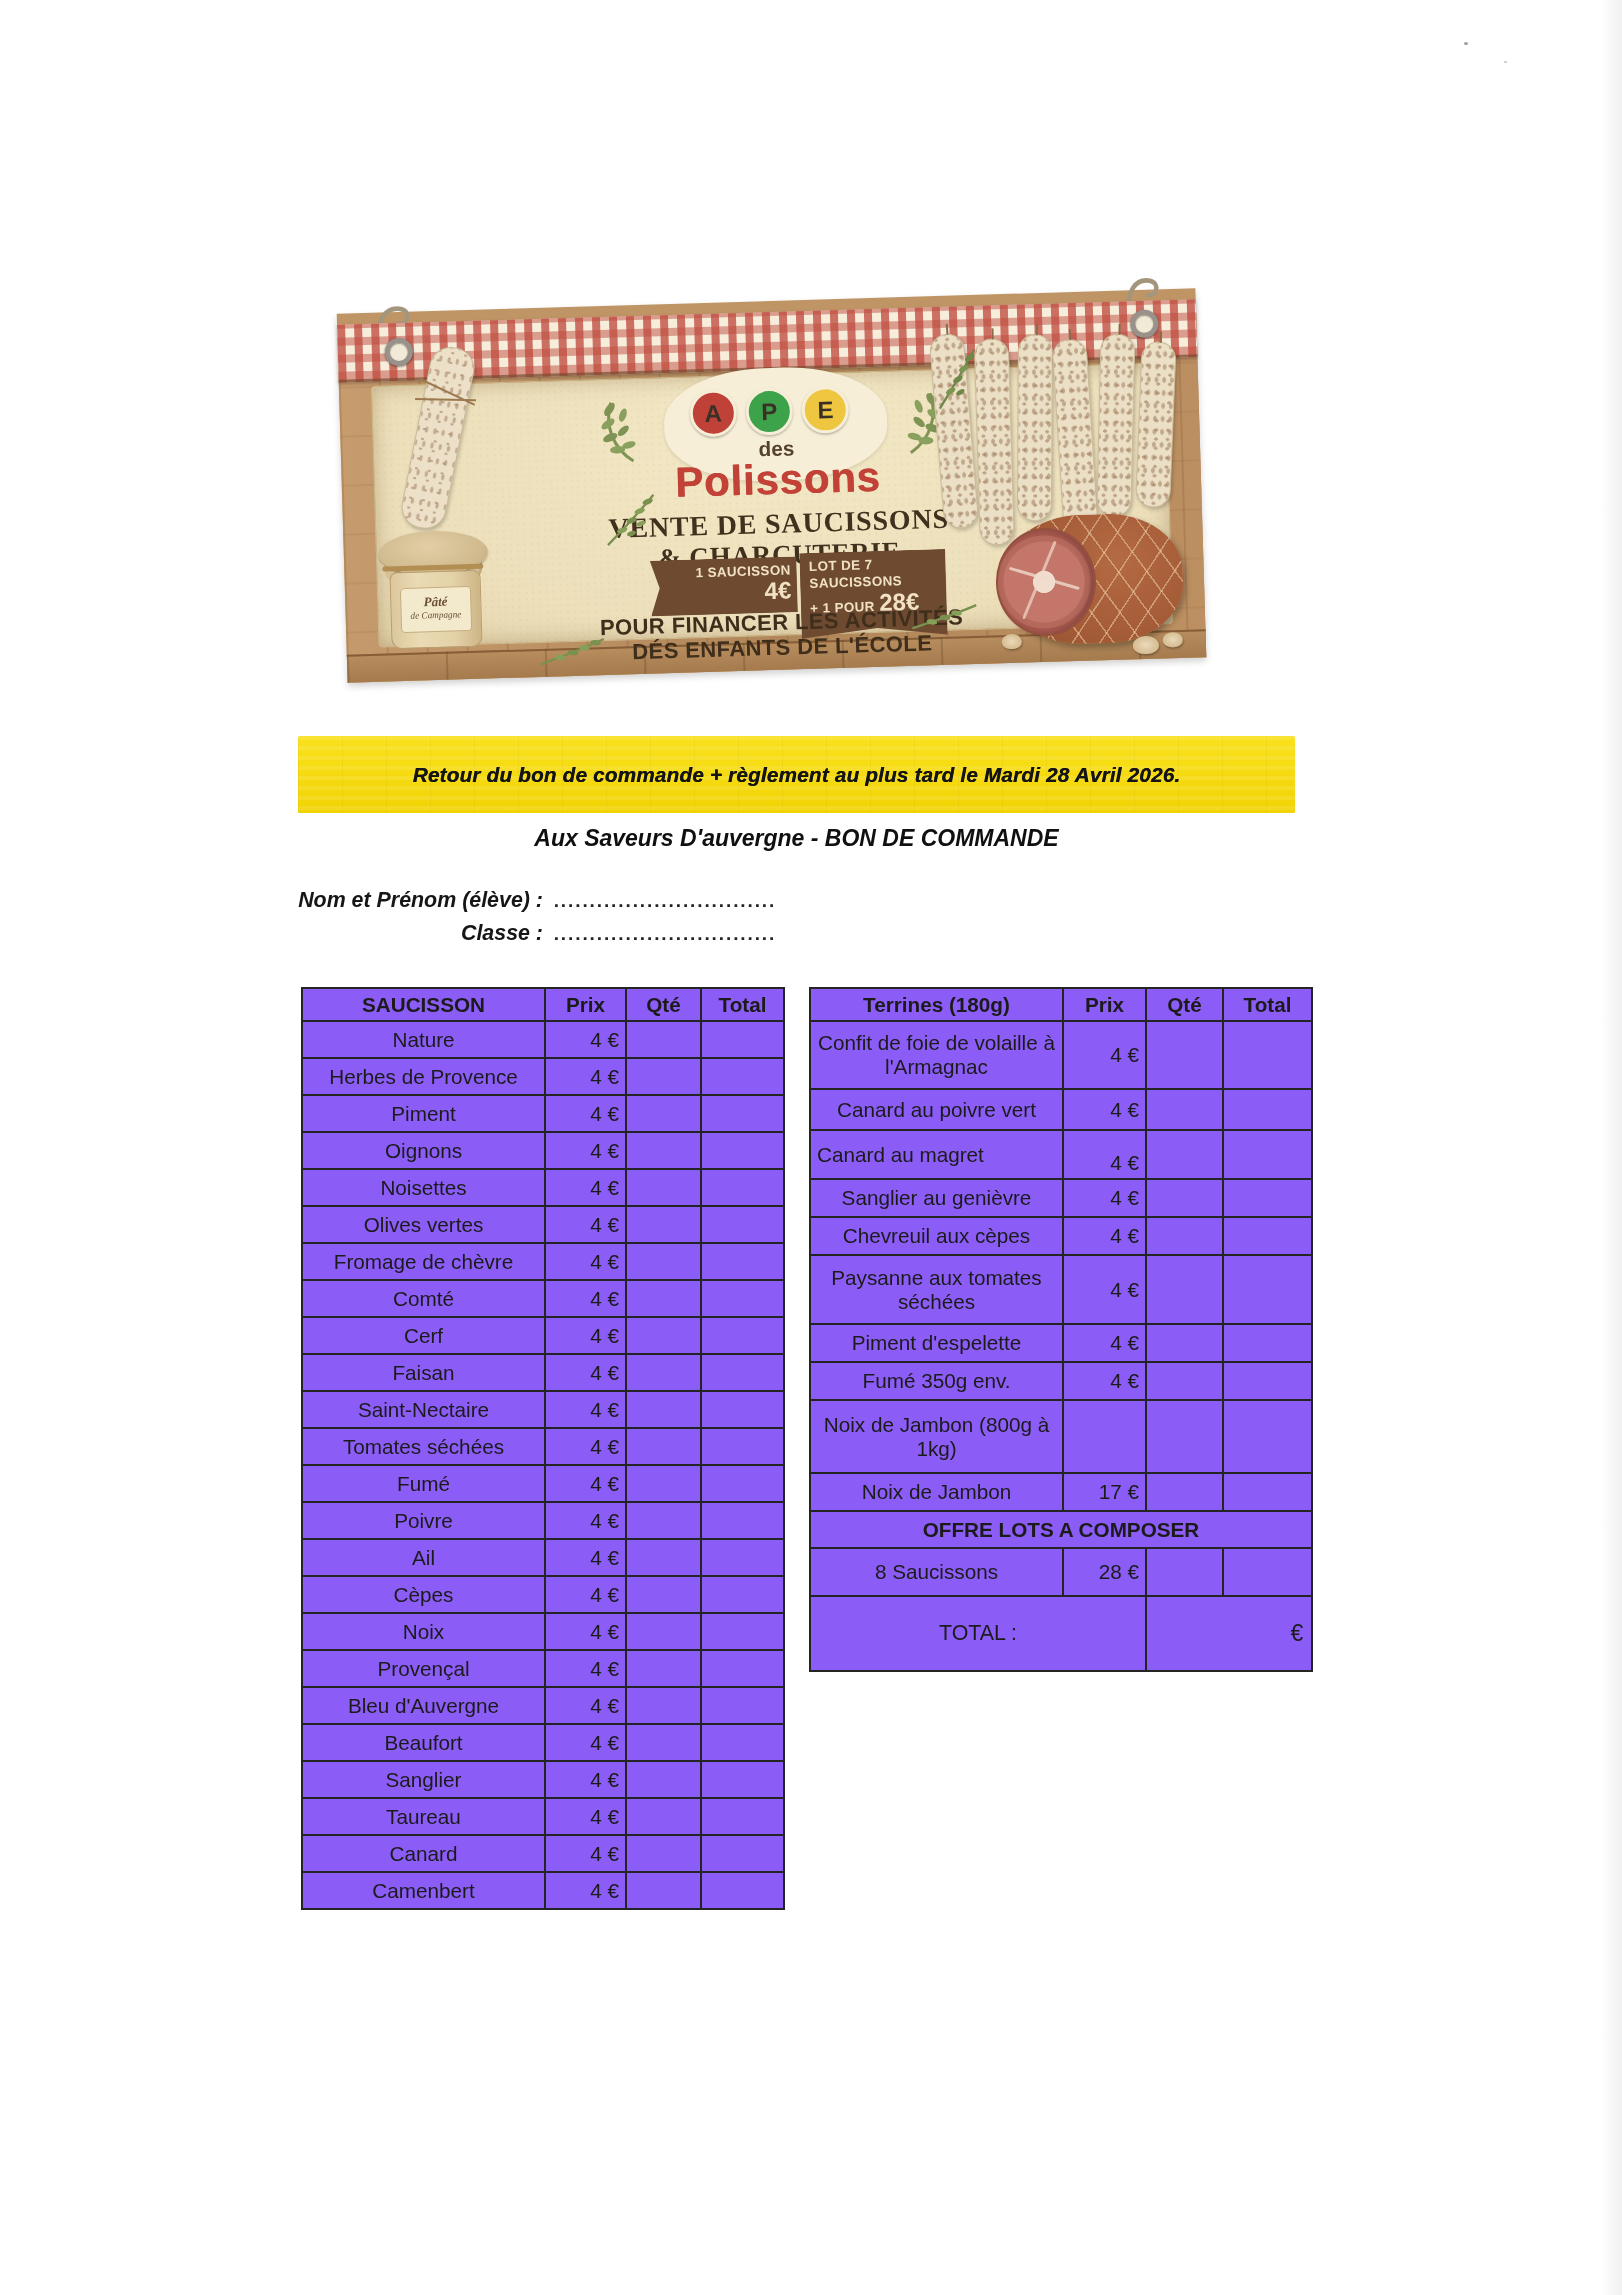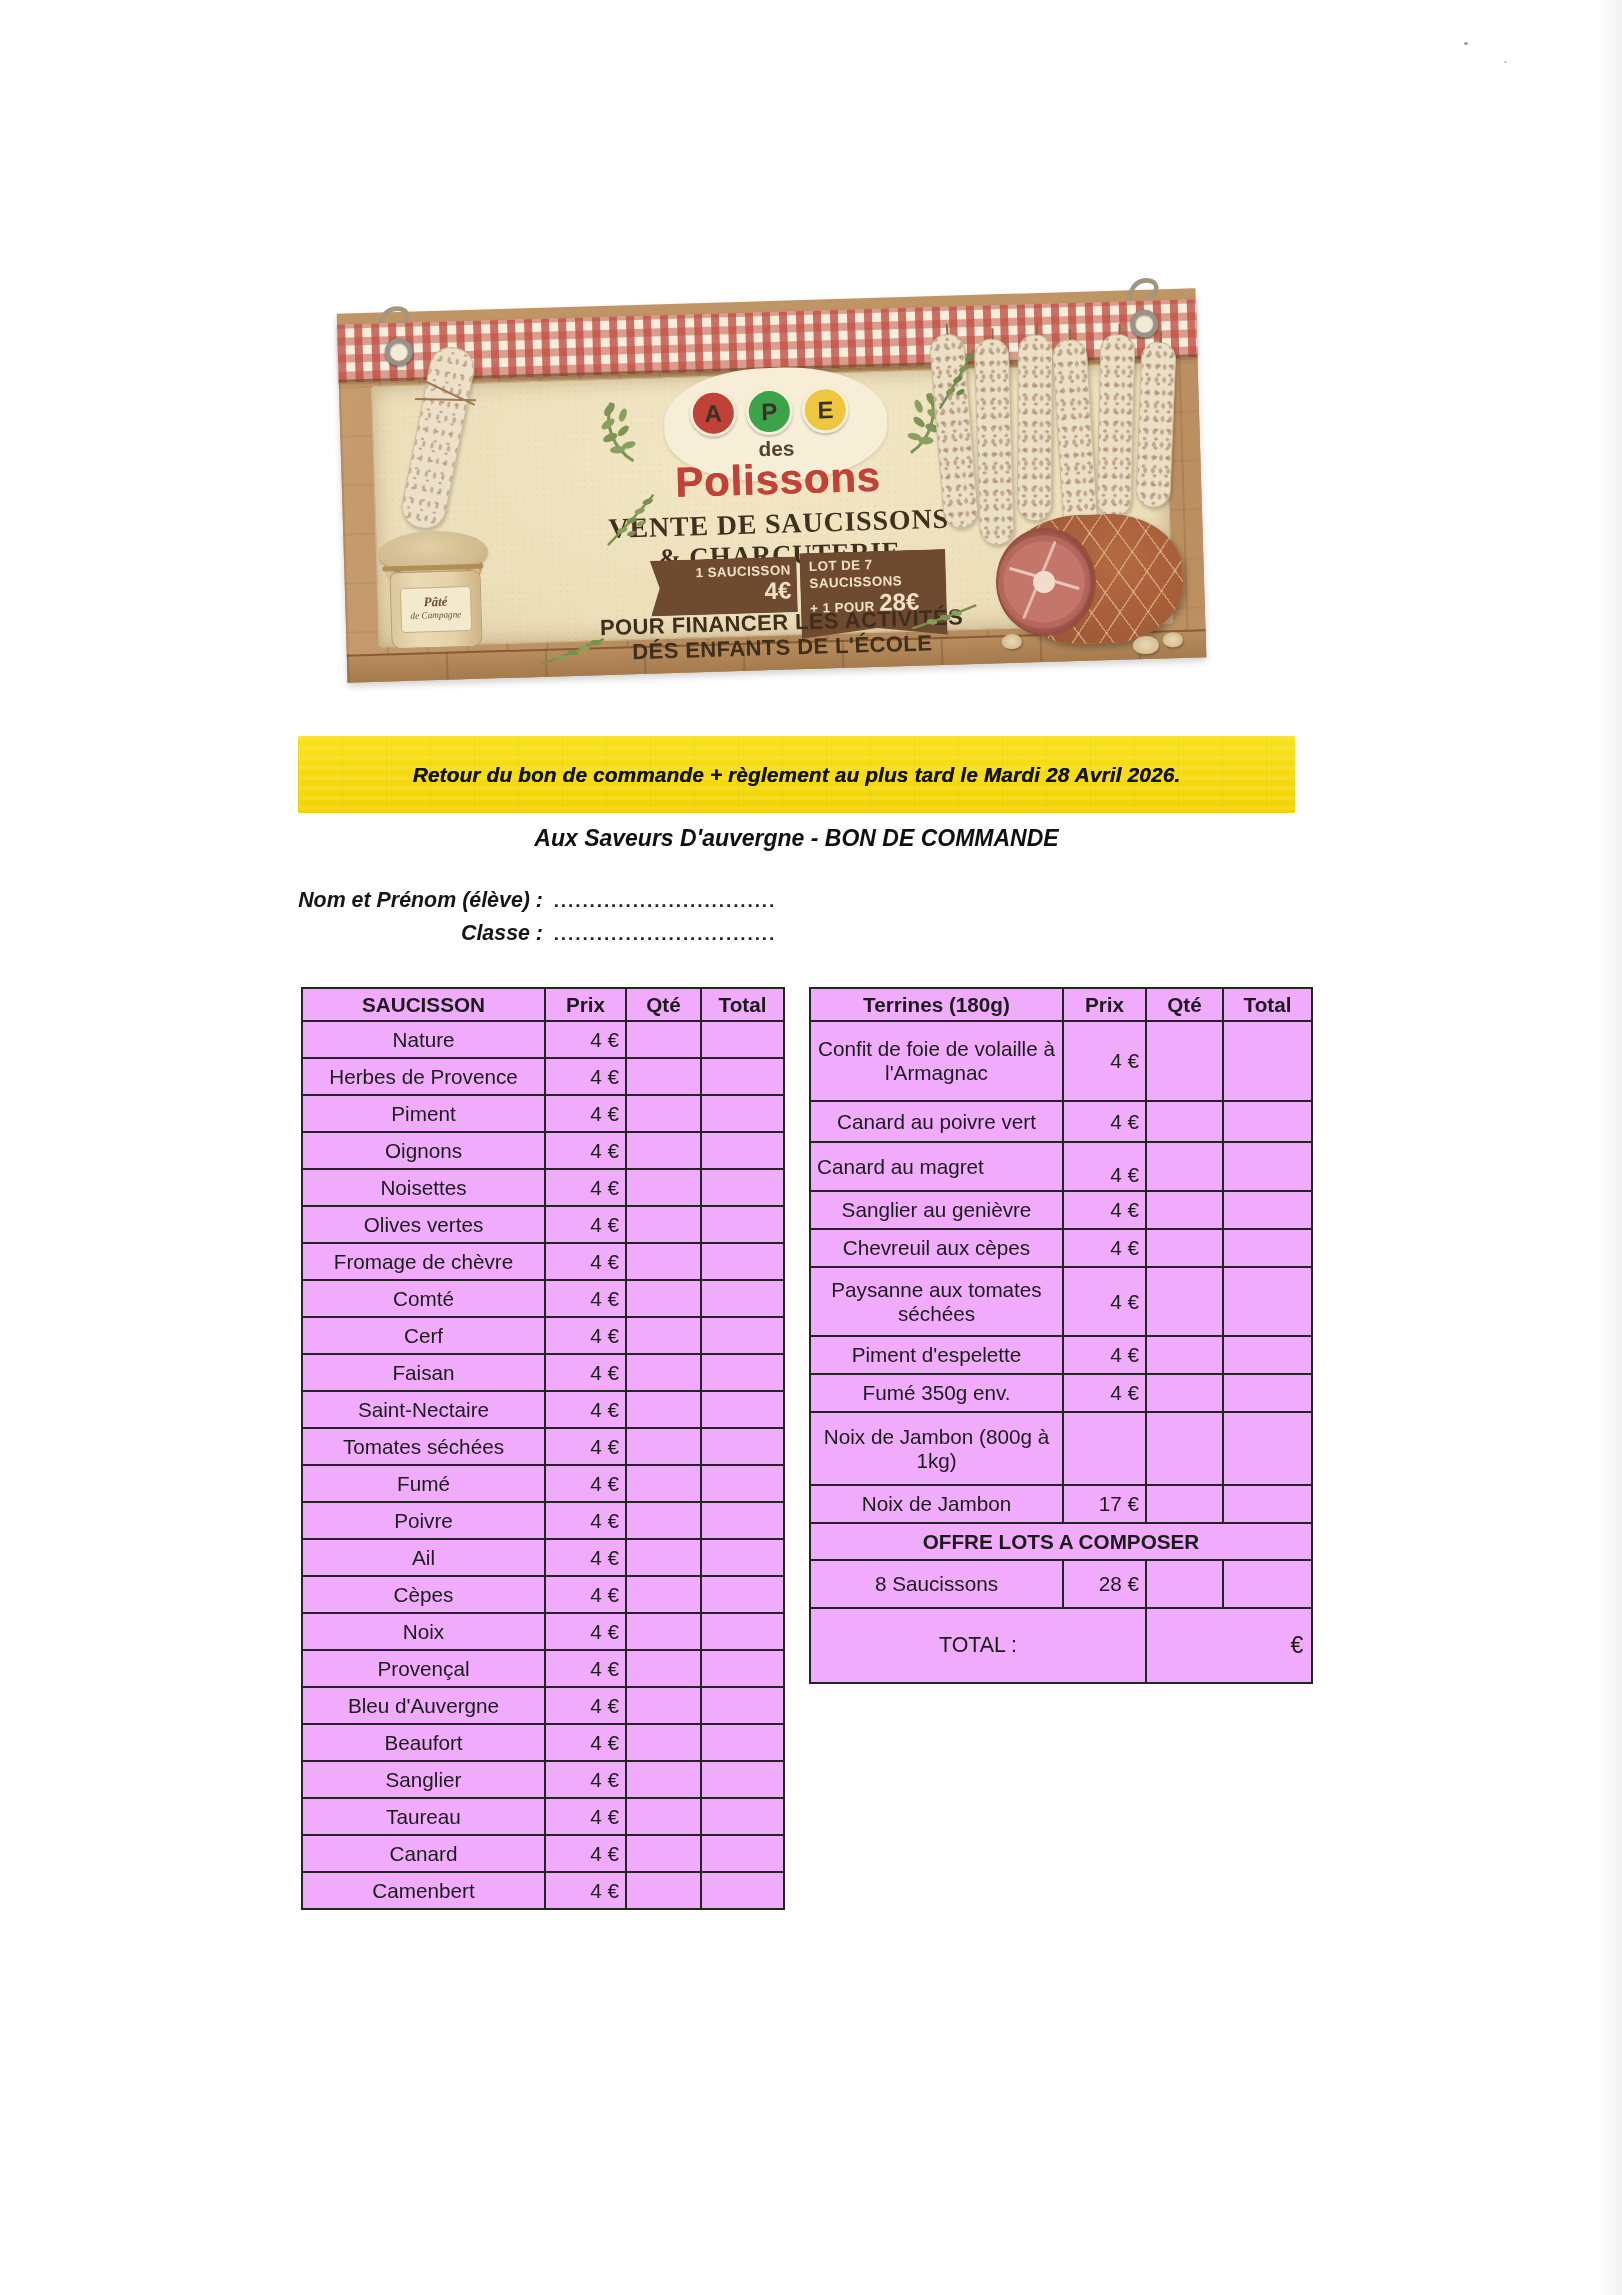--- a/index.html
+++ b/index.html
@@ -147,31 +147,31 @@
   .notice-text{font-weight:700;font-style:italic;font-size:20.7px;color:#141414;letter-spacing:0.2px;
     text-shadow:0.3px 0 #141414;}
   .subtitle{position:absolute;left:298px;top:825px;width:997px;text-align:center;
     font-weight:700;font-style:italic;font-size:23px;color:#101010;}
   .form-block{position:absolute;left:294px;top:888px;width:490px;}
   .form-row{display:flex;align-items:baseline;height:33px;}
   .form-label{width:249px;text-align:right;font-weight:700;font-style:italic;font-size:21.4px;color:#161616;}
   .form-dots{margin-left:10.7px;font-weight:700;font-size:19px;color:#222;letter-spacing:1.9px;white-space:nowrap;overflow:hidden;width:222px;}
 
   
-  table.order{border-collapse:collapse;table-layout:fixed;background:#f0abfc;}
+  table.order{border-collapse:collapse;table-layout:fixed;background:#8b5cf6;}
   table.order td, table.order th{border:2.3px solid #242424;font-size:20.7px;color:#1b1b1b;
     overflow:hidden;padding:0;line-height:1.15;}
   table.order th{font-weight:700;height:31px;}
   .c-name{text-align:center;}
   .c-price{text-align:right;padding-right:6.1px !important;}
   .left-table{position:absolute;left:301px;top:987px;width:482px;}
   #left-rows tr{height:37px;}
   .right-table{position:absolute;left:809px;top:987px;width:502px;}
   #right-rows tr{height:38px;}
-  #right-rows tr:nth-child(1){height:80px;}
+  #right-rows tr:nth-child(1){height:68px;}
   #right-rows tr:nth-child(2){height:41px;}
   #right-rows tr:nth-child(3){height:49px;}
   #right-rows tr:nth-child(6){height:69px;}
   #right-rows tr:nth-child(9){height:73px;}
   #right-rows tr:nth-child(3) td.c-name{text-align:left;padding-left:6.1px;}
   #right-rows tr:nth-child(3) td.c-price{vertical-align:bottom;padding-bottom:3.1px;}
   .offer-row td{height:35px;text-align:center;font-weight:700;}
   .lot-row{height:48px;}
   .total-row{height:75px;}
   .total-row .t-label{text-align:center;font-size:21.4px;border-radius:27px;}

